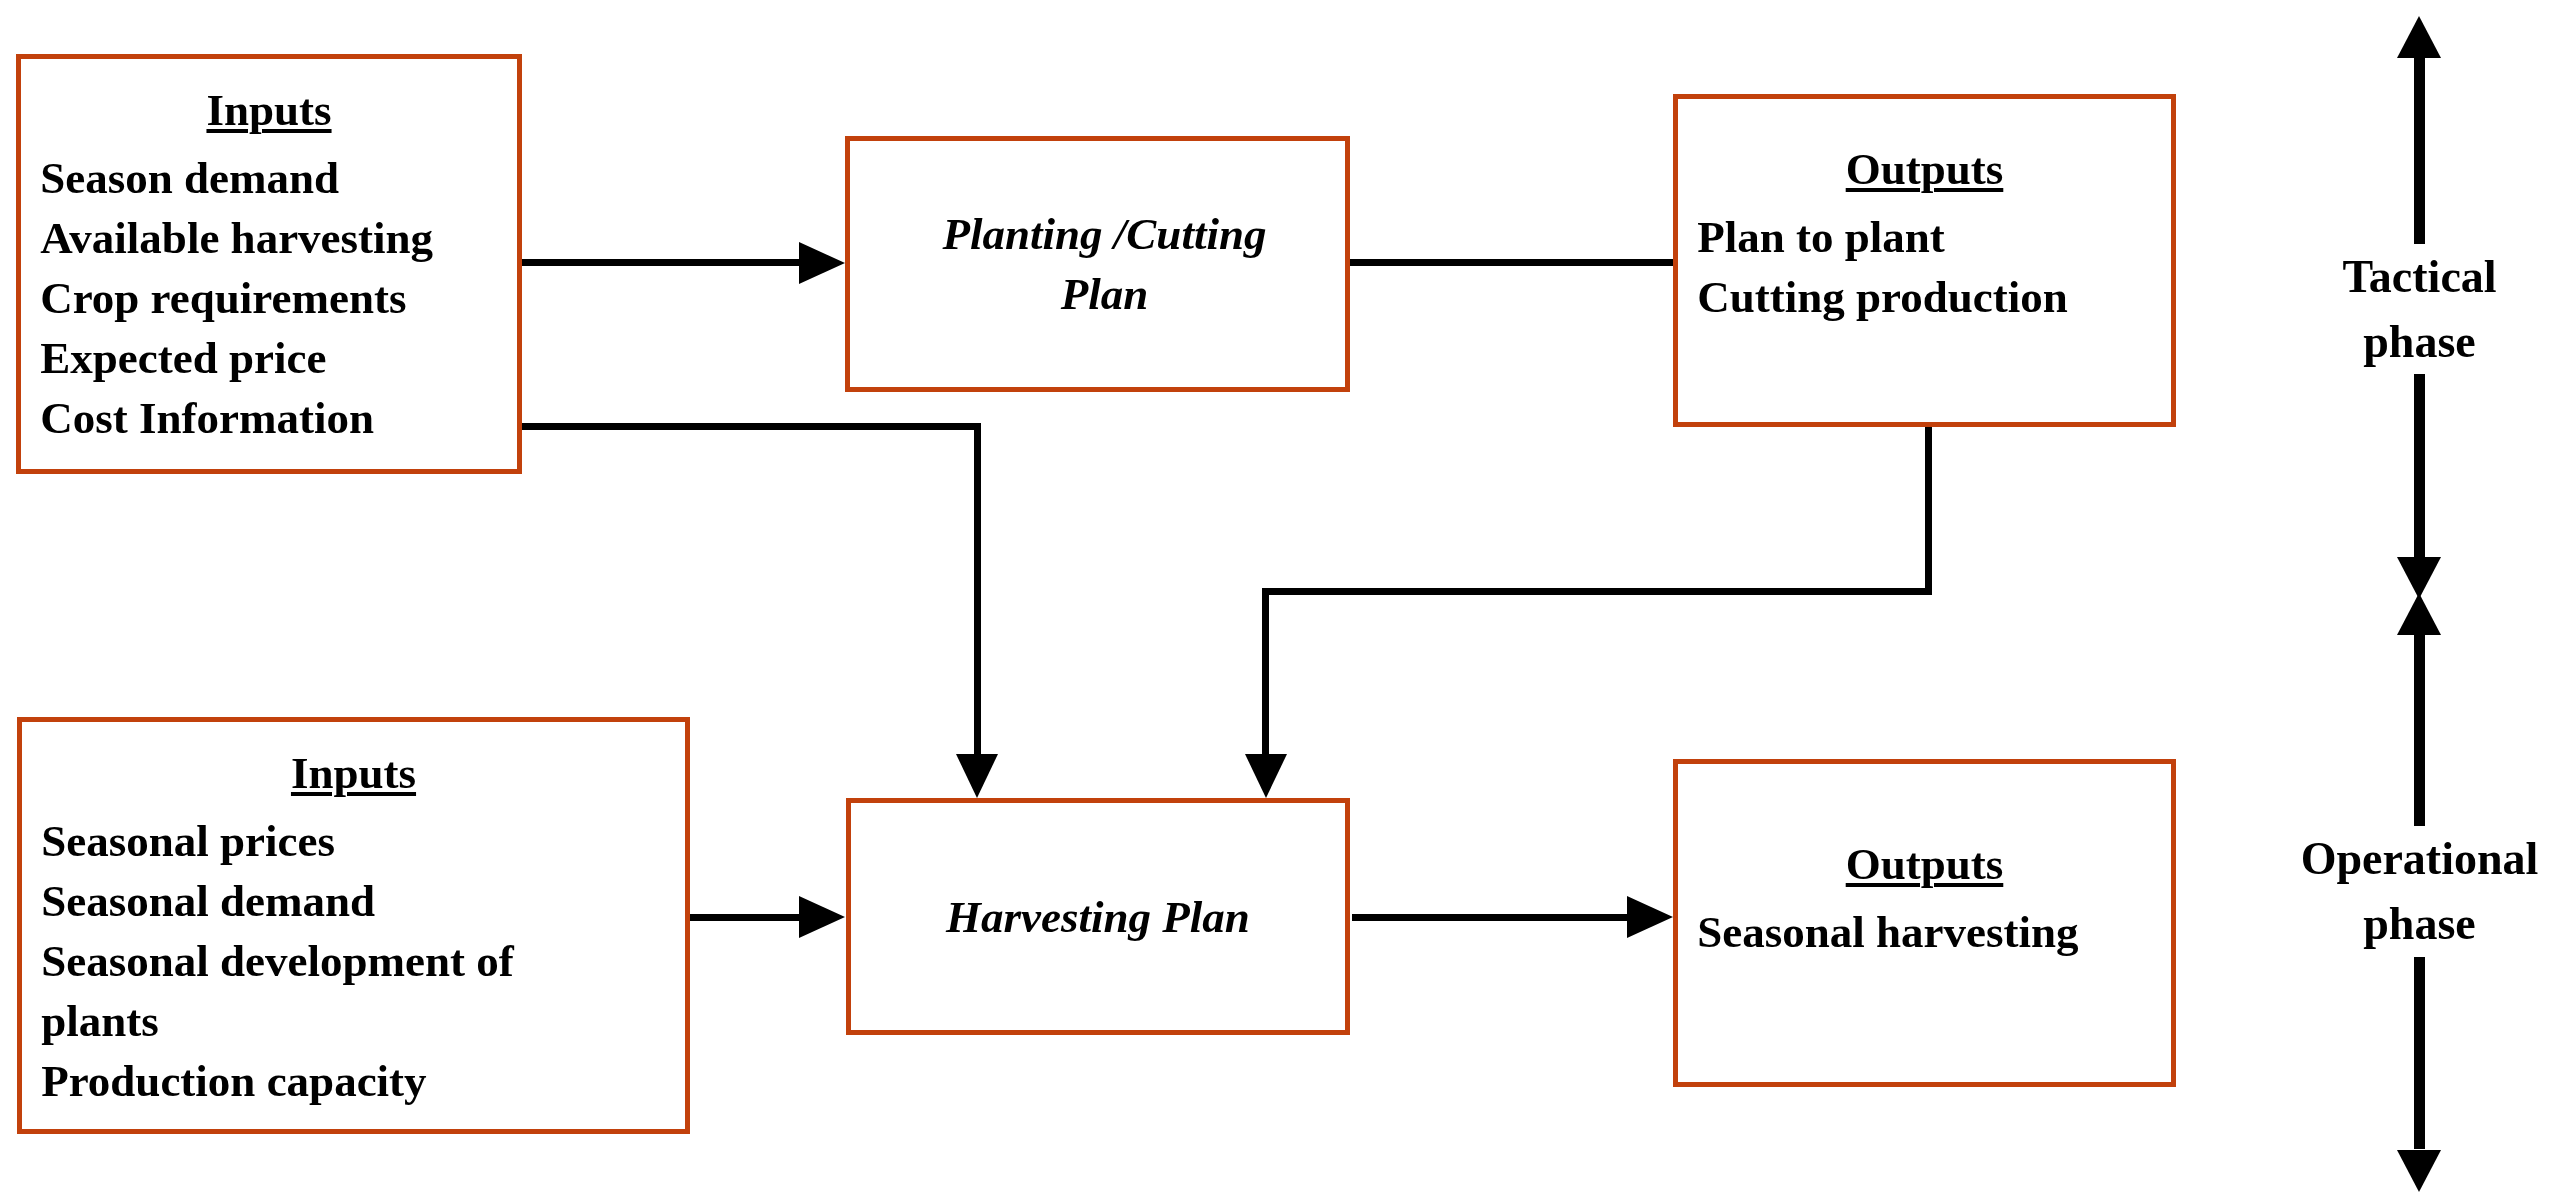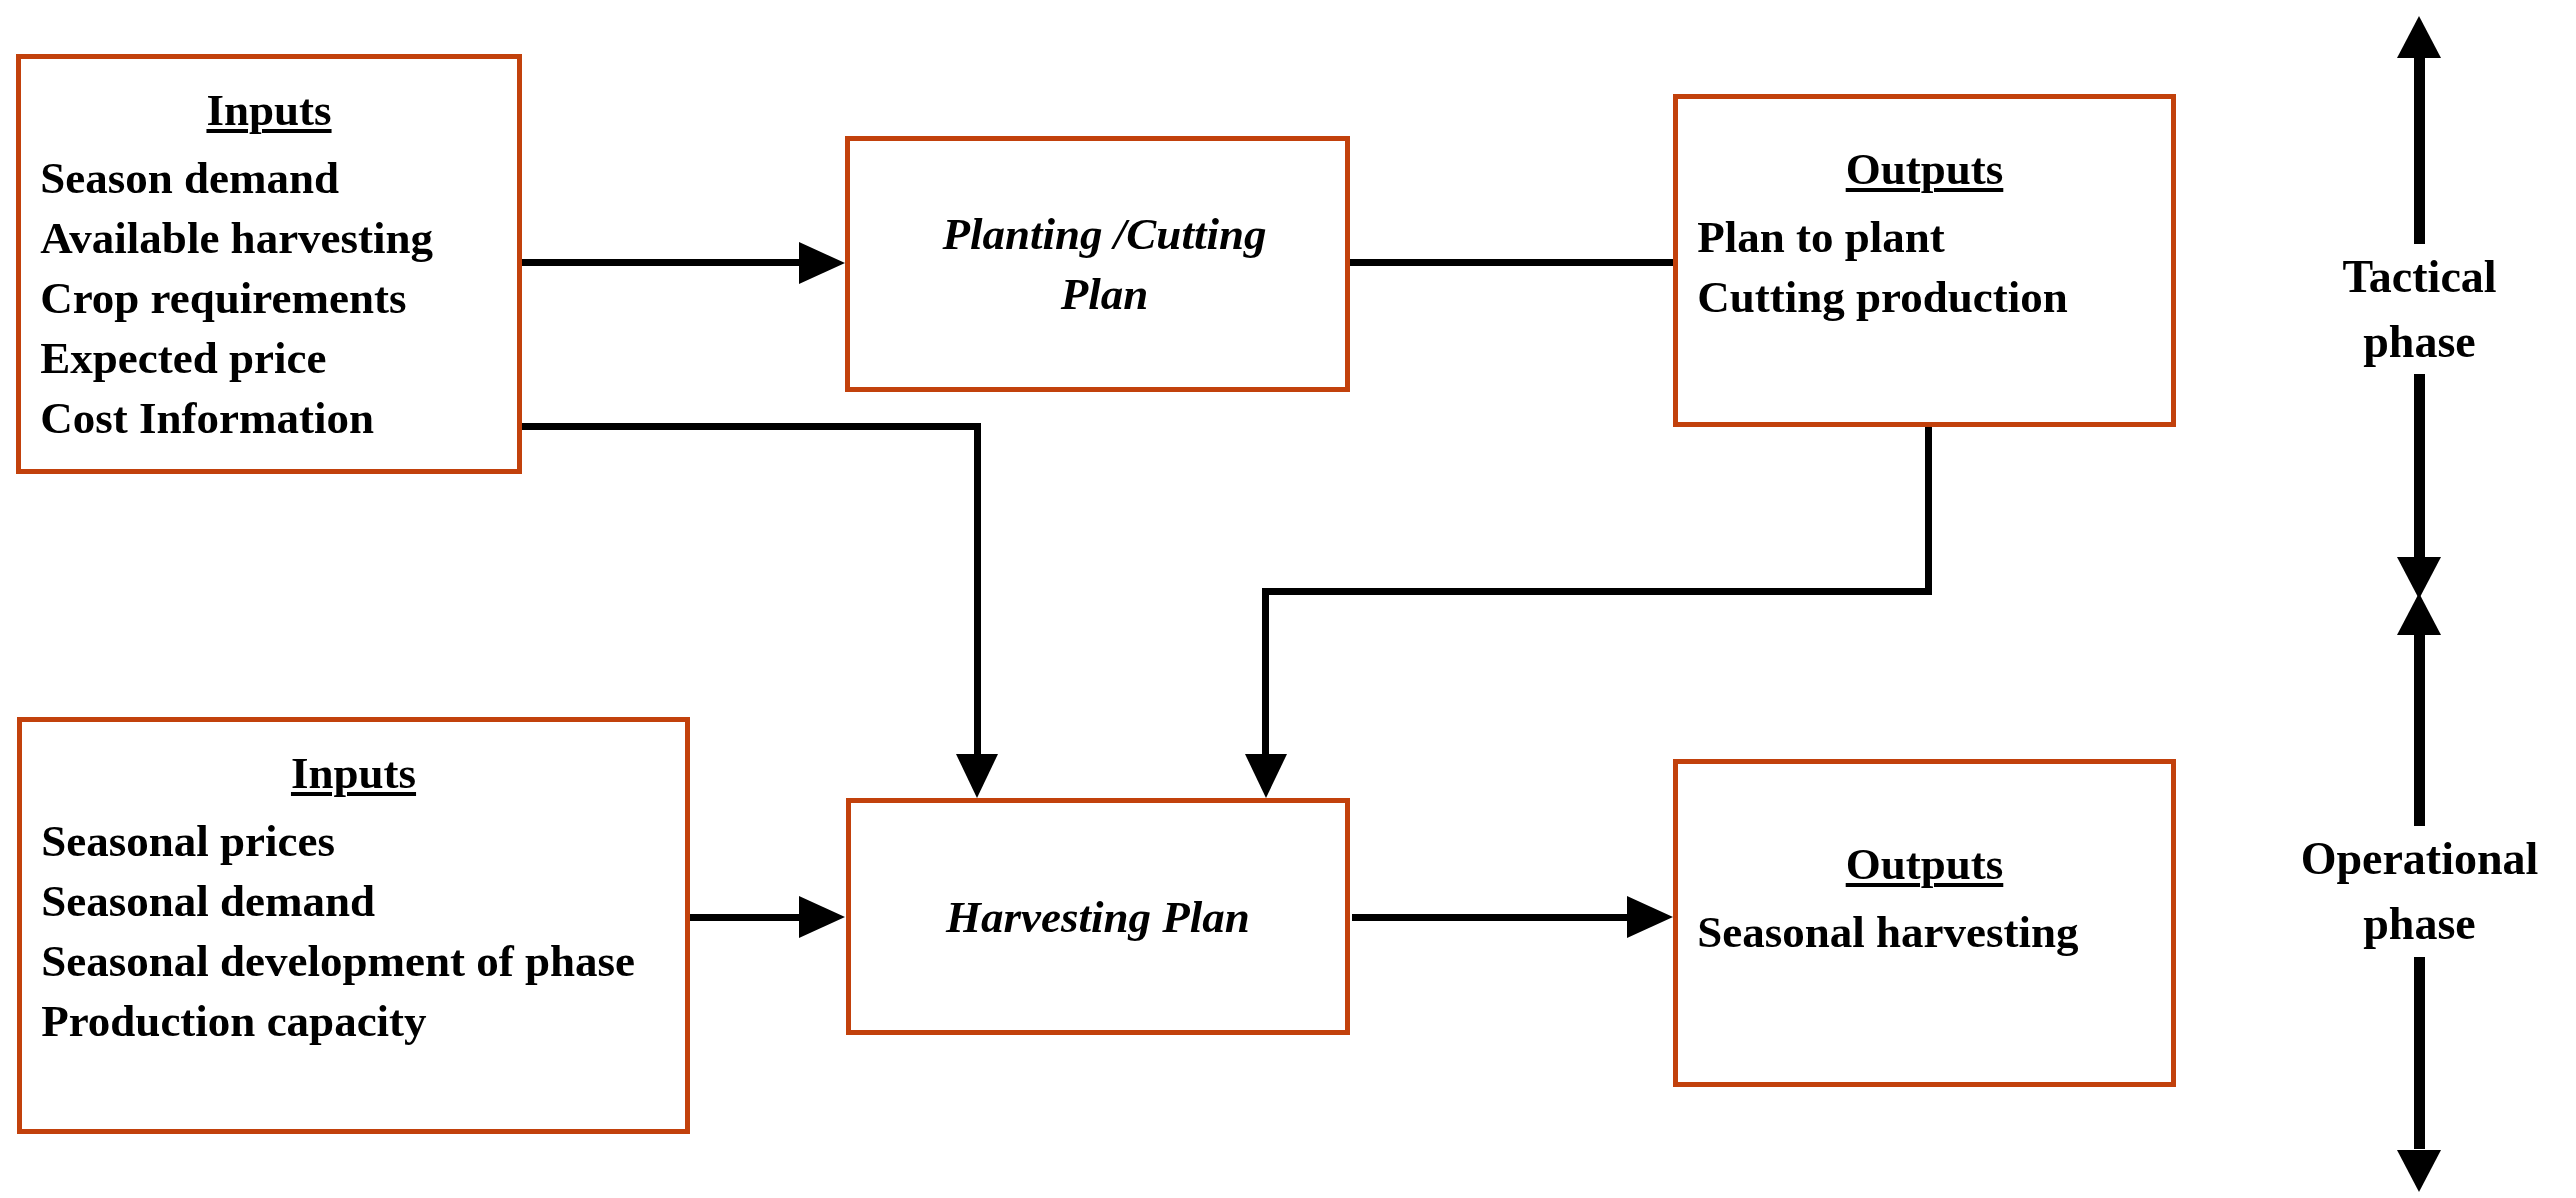--- a/index.html
+++ b/index.html
@@ -83,21 +83,21 @@
       <li>Plan to plant</li>
       <li>Cutting production</li>
     </ul>
   </div>
 
   <div class="box" style="left:17px; top:717px; width:673px; height:417px; padding-top:21px;">
     <div class="box-heading">Inputs</div>
     <ul class="box-items">
       <li>Seasonal prices</li>
       <li>Seasonal demand</li>
-      <li>Seasonal development of phase</li>
+      <li>Seasonal development of plants</li>
       <li>Production capacity</li>
     </ul>
   </div>
 
   <div class="box center-label" style="left:846px; top:798px; width:504px; height:237px;font-family:Liberation Serif, serif;">
     <div>Harvesting Plan</div>
   </div>
 
   <div class="box" style="left:1673px; top:759px; width:503px; height:328px; padding-top:70px;">
     <div class="box-heading">Outputs</div>

